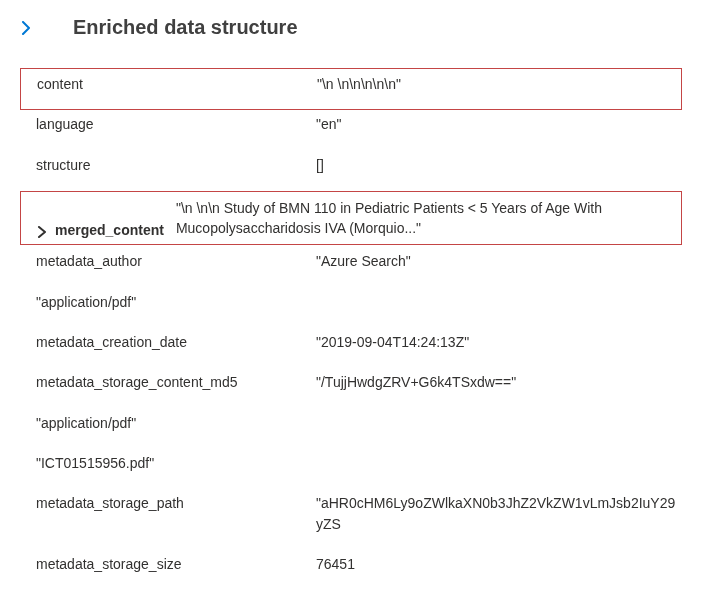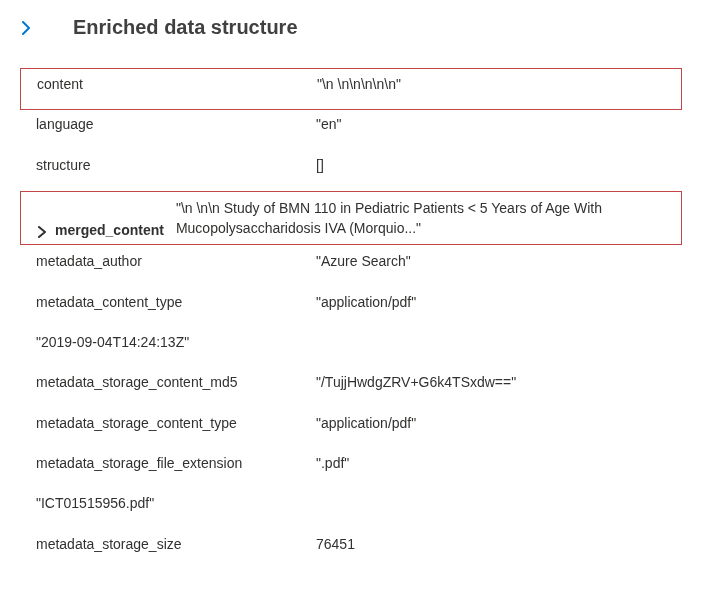--- a/index.html
+++ b/index.html
@@ -119,39 +119,38 @@
     </span>
     <span class="mkey">merged_content</span>
     <span class="mval">"\n \n\n Study of BMN 110 in Pediatric Patients &lt; 5 Years of Age With Mucopolysaccharidosis IVA (Morquio..."</span>
   </div>
 
   <div class="row">
     <span class="key">metadata_author</span>
     <span class="val">"Azure Search"</span>
   </div>
   <div class="row">
-    <span class="key">metadata_content_type</span>
     <span class="val">"application/pdf"</span>
   </div>
   <div class="row">
+    <span class="key">metadata_creation_date</span>
     <span class="val">"2019-09-04T14:24:13Z"</span>
   </div>
   <div class="row">
     <span class="key">metadata_storage_content_md5</span>
     <span class="val">"/TujjHwdgZRV+G6k4TSxdw=="</span>
   </div>
   <div class="row">
-    <span class="key">metadata_storage_content_type</span>
     <span class="val">"application/pdf"</span>
   </div>
   <div class="row">
-    <span class="key">metadata_storage_file_extension</span>
-    <span class="val">".pdf"</span>
+    <span class="val">"ICT01515956.pdf"</span>
   </div>
   <div class="row">
-    <span class="val">"ICT01515956.pdf"</span>
+    <span class="key">metadata_storage_path</span>
+    <span class="val">"aHR0cHM6Ly9oZWlkaXN0b3JhZ2VkZW1vLmJsb2IuY29yZS</span>
   </div>
   <div class="row">
     <span class="key">metadata_storage_size</span>
     <span class="val">76451</span>
   </div>
 
 </div>
 
 </body></html>

